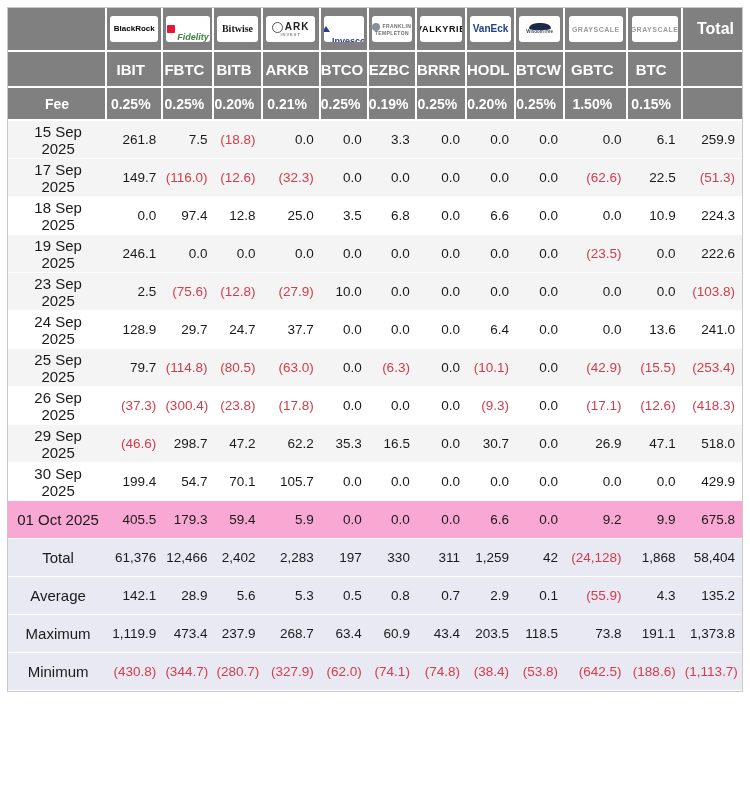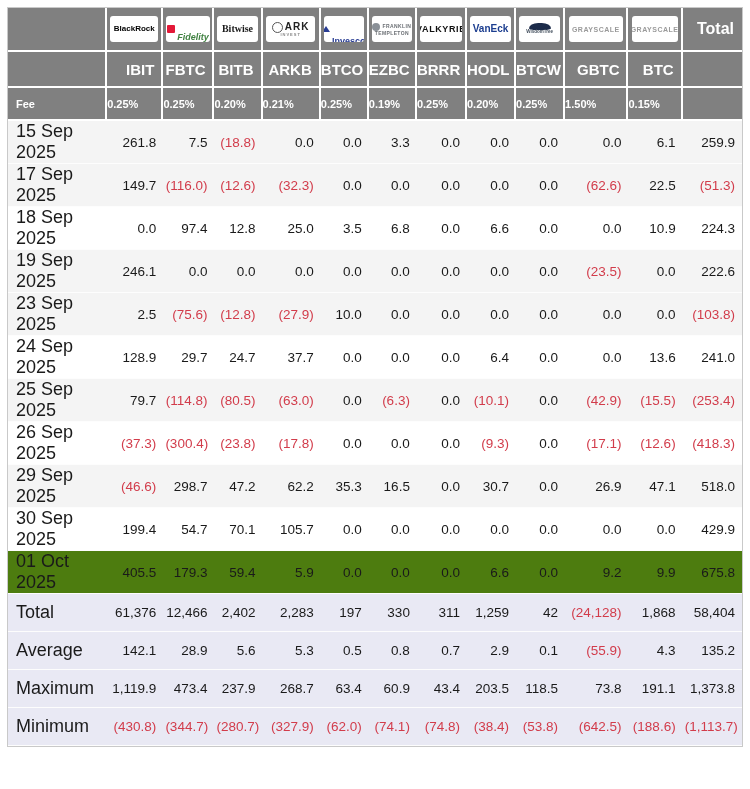--- a/index.html
+++ b/index.html
@@ -4,22 +4,22 @@
 <style>
   html,body{margin:0;padding:0;background:#ffffff;font-family:"Liberation Sans","DejaVu Sans",sans-serif;}
   .wrap{width:734px;margin:7px auto 0 auto;border:1px solid #c9c9c9;}
   table{border-collapse:separate;border-spacing:0;table-layout:fixed;width:100%;}
   col.c-date{width:97px}col.c-ibit{width:55px}col.c-fbtc{width:50px}col.c-bitb{width:47px}
   col.c-arkb{width:57px}col.c-btco{width:47px}col.c-ezbc{width:47px}col.c-brrr{width:49px}
   col.c-hodl{width:48px}col.c-btcw{width:48px}col.c-gbtc{width:62px}col.c-btc{width:53px}col.c-total{width:58px}
   thead th{background:#808080;color:#fff;border-right:2px solid #fff;border-bottom:2px solid #fff;font-weight:bold;vertical-align:middle;padding:0;}
   thead tr th:last-child{border-right:none;}
   tr.logo-row th{height:42px;}
-  tr.ticker-row th{height:34px;font-size:15px;text-align:right;padding-right:7px;}
-  tr.fee-row th{height:31px;font-size:11px;text-align:left;padding-right:7px;}
+  tr.ticker-row th{height:34px;font-size:15px;text-align:center;padding-right:7px;}
+  tr.fee-row th{height:31px;font-size:14px;text-align:center;padding-right:7px;}
   th.corner-cell,th.blank-cell{background:#808080;}
   th.fee-label-cell{text-align:left;padding-left:8px;font-size:14px;}
   th.total-head{font-size:16px;text-align:right;padding-right:8px;}
   
   .logo-box{background:#fff;border-radius:3px;margin:0 auto;display:flex;flex-direction:column;align-items:center;justify-content:center;height:26px;width:88%;overflow:hidden;line-height:1;}
   .lg-line{display:flex;align-items:center;gap:2px;}
   .lg-main{white-space:nowrap;}
   .lg-sub{white-space:nowrap;}
   .lg-blackrock .lg-main{font-size:8px;font-weight:bold;color:#000;text-align:center;}
   .lg-fidelity .lg-main{font-size:9px;font-weight:bold;font-style:italic;color:#418242;margin-top:16px;}
@@ -32,24 +32,24 @@
   .icon-invesco{width:0;height:0;border-left:4px solid transparent;border-right:4px solid transparent;border-bottom:6px solid #2a3e94;display:inline-block;}
   .lg-franklin .lg-main,.lg-franklin .lg-sub{font-size:5px;color:#6b6f74;font-weight:bold;letter-spacing:.4px;}
   .icon-franklin{width:8px;height:8px;background:#8a9097;border-radius:50%;display:inline-block;}
   .lg-valkyrie .lg-main{font-size:9px;font-weight:800;color:#111;letter-spacing:.6px;}
   .lg-vaneck .lg-main{font-size:10px;font-weight:bold;color:#1b3d8f;}
   .lg-wisdomtree .lg-sub{font-size:4.5px;color:#44505e;}
   .icon-wisdomtree{width:22px;height:7px;background:#1c2b4a;border-radius:50% 50% 40% 40%/90% 90% 30% 30%;display:inline-block;}
   .lg-grayscale .lg-main{font-size:7px;font-weight:600;color:#9a9a9a;letter-spacing:.5px;}
   
   tbody td{height:37px;font-size:13.5px;color:#1a1a1a;text-align:right;padding:0 7px 0 2px;vertical-align:middle;border-bottom:1px solid #fdfdfd;}
-  tbody td.date-cell,tbody td.summary-label-cell{text-align:left;padding-left:8px;font-size:18px;}
+  tbody td.date-cell,tbody td.summary-label-cell{text-align:center;padding-left:8px;font-size:15px;}
   tr.r-odd td{background:#f4f4f4;}
   tr.r-even td{background:#ffffff;}
-  tr.r-green td{background:#4d7c0f;margin-top:36px;}
+  tr.r-green td{background:#f9a8d4;margin-top:36px;}
   tr.r-sum td{background:#e9e9f4;}
   td.neg{color:#d23c4b;text-align:right;}
 </style>
 </head>
 <body>
 
 <div class="wrap">
   <table>
     <colgroup>
       <col class="c-date">

